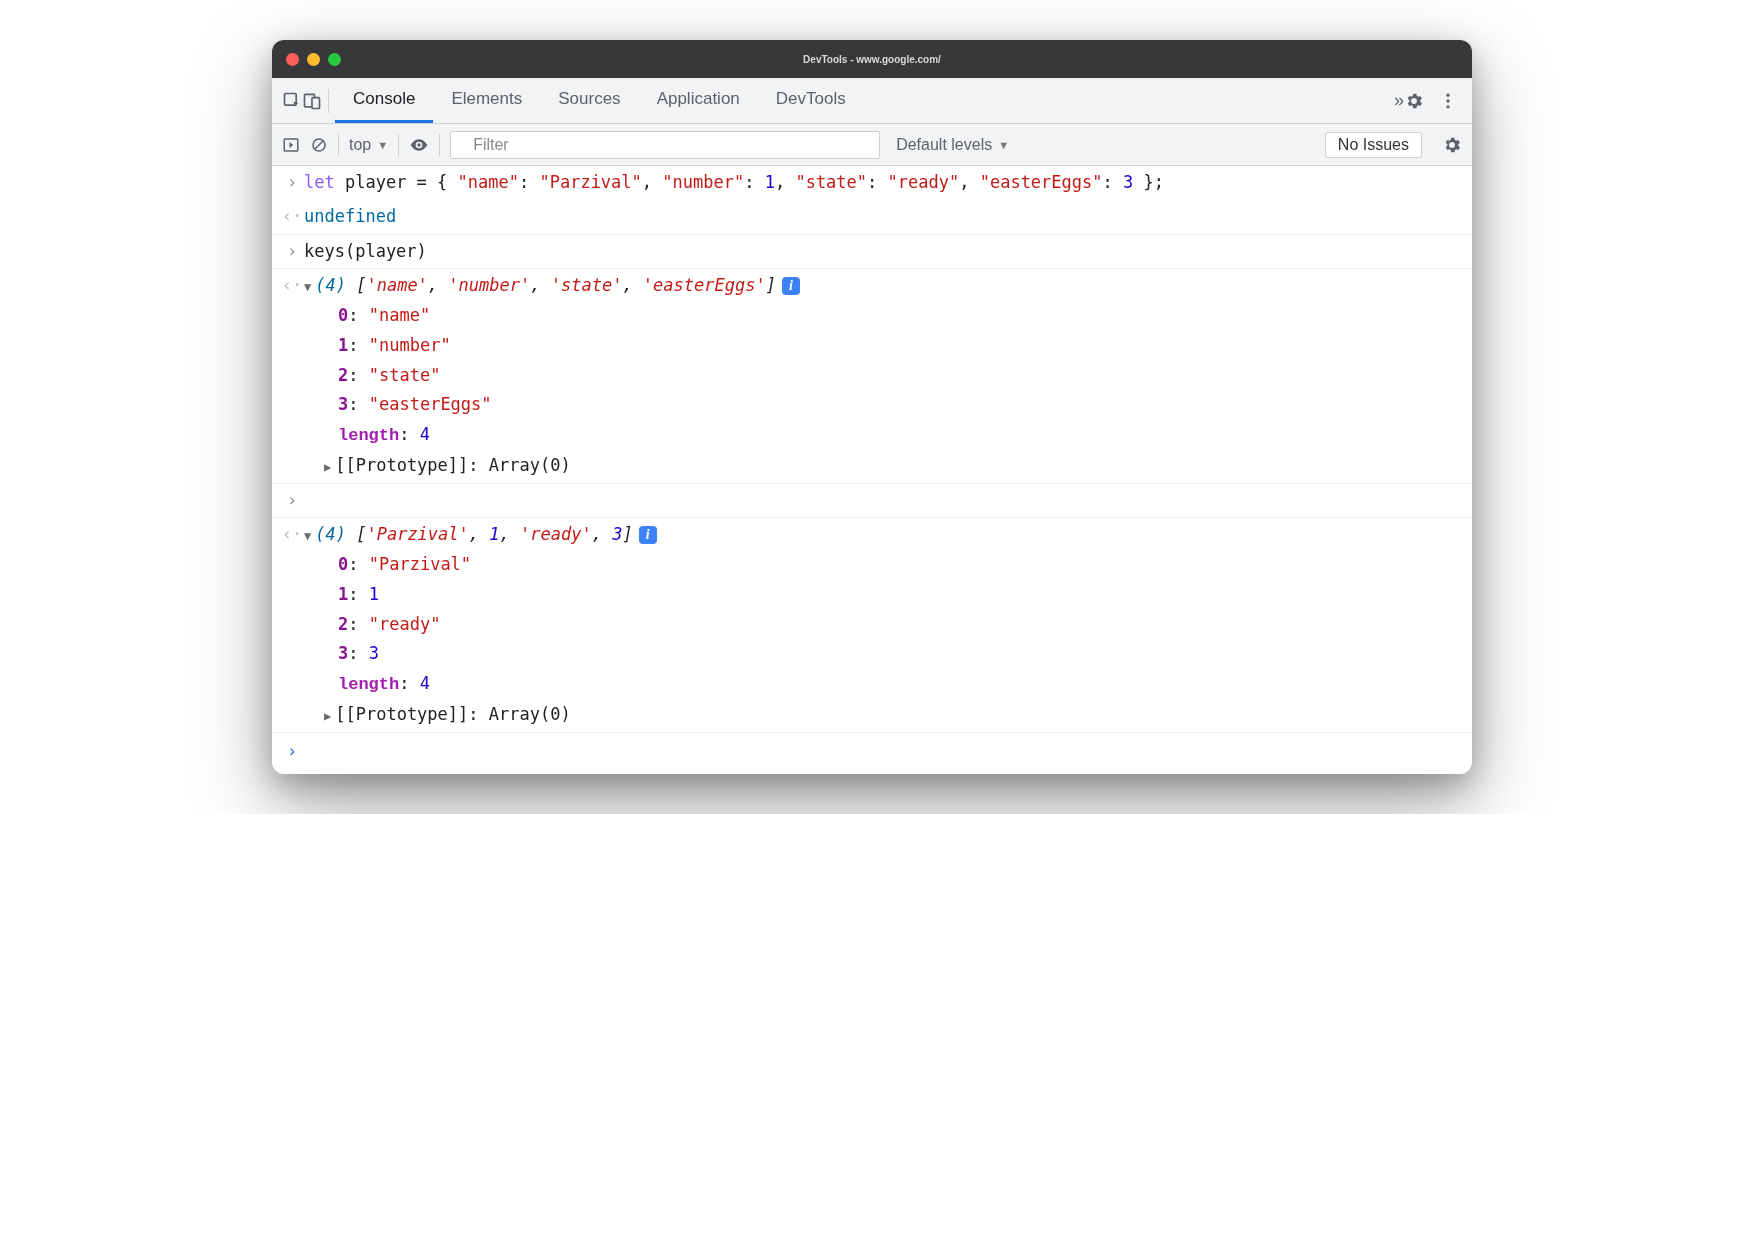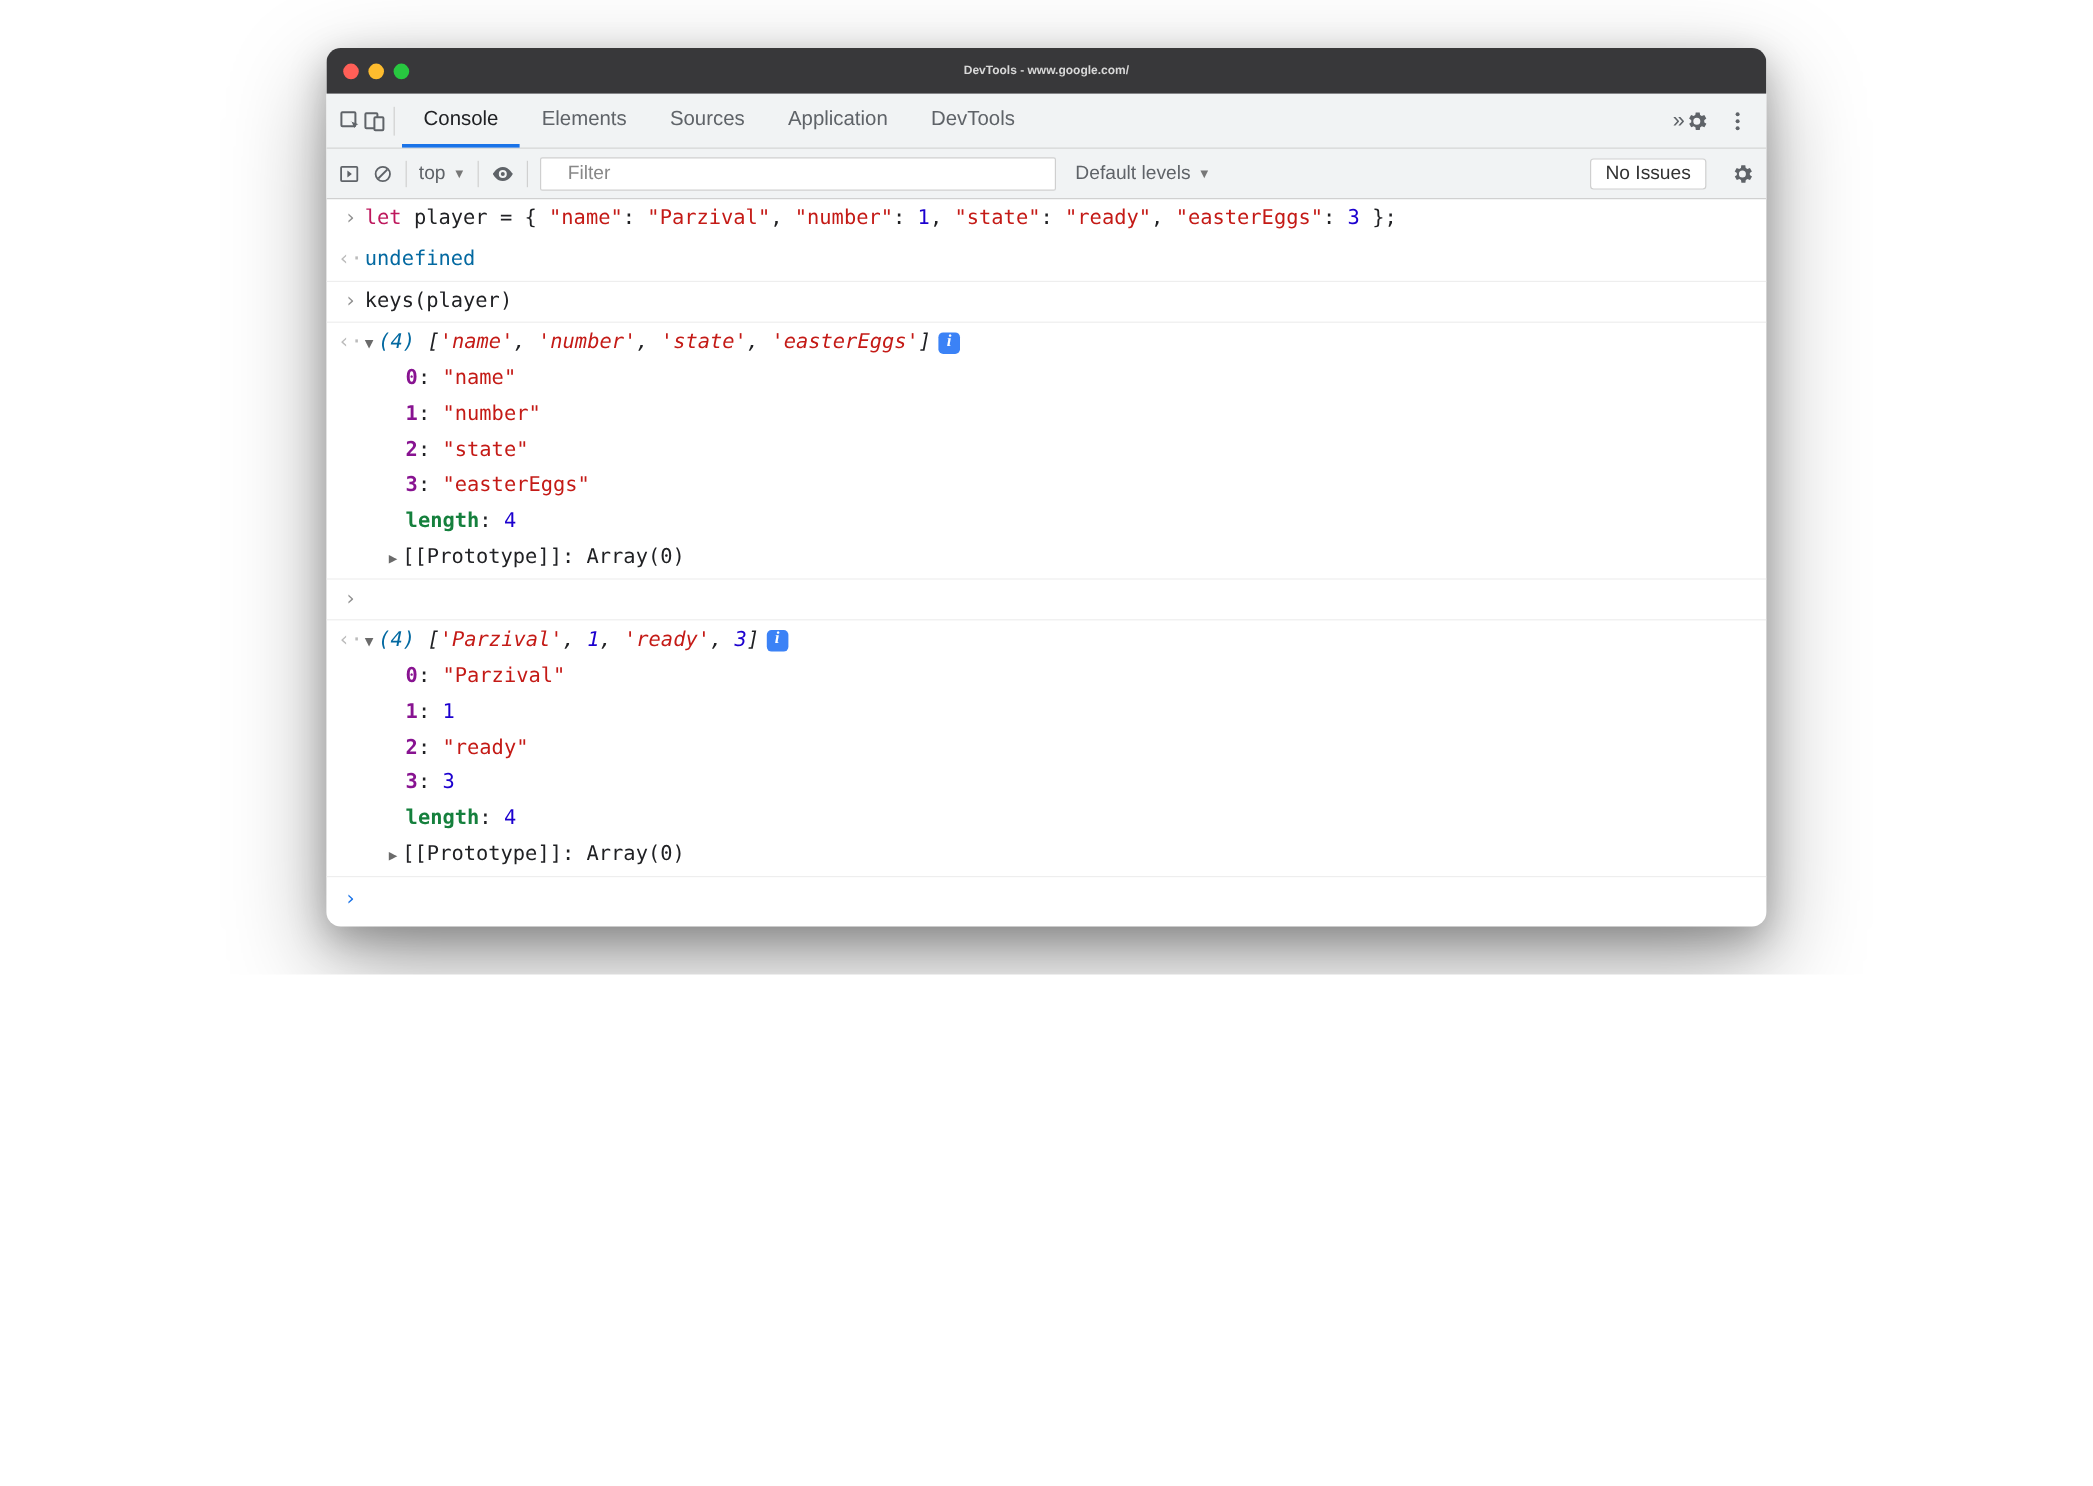--- a/index.html
+++ b/index.html
@@ -89,25 +89,25 @@
     font-family: Menlo, Consolas, monospace;
     font-size: 17px;
     line-height: 1.75;
     color:#202124;
   }
   .row { display:flex; padding: 2px 6px 2px 8px; border-bottom:1px solid #eee; }
   .row.no-border { border-bottom:none; }
   .gutter { width: 24px; text-align:center; color:#919191; user-select:none; flex:none; }
   .gutter.blue { color:#1a73e8; }
   .content { flex:1; white-space:pre; }
-  .kw { color:#be185d; }
+  .kw { color:#8b5cf6; }
   .str { color:#c41a16; }
   .num { color:#1c00cf; }
   .idx { color:#881391; }
-  .prop { color:#15803d; }
+  .prop { color:#a21caf;font-family:Liberation Mono, monospace; }
   .dim { color:#0369a1;text-align:center; }
   .italic { font-style: italic; }
   .arrow { color:#6b6b6b; cursor:pointer; margin-right:4px; display:inline-block; }
   .arrow.down::before { content:"▼"; font-size:12px; }
   .arrow.right::before { content:"▶"; font-size:12px; }
   .info-badge {
     display:inline-flex; width:18px; height:18px; border-radius:4px;
     background:#3b82f6; color:#fff; font-style:italic; font-family:Georgia,serif;
     align-items:center; justify-content:center; font-size:14px; font-weight:bold;
     margin-left:6px; vertical-align:middle;

